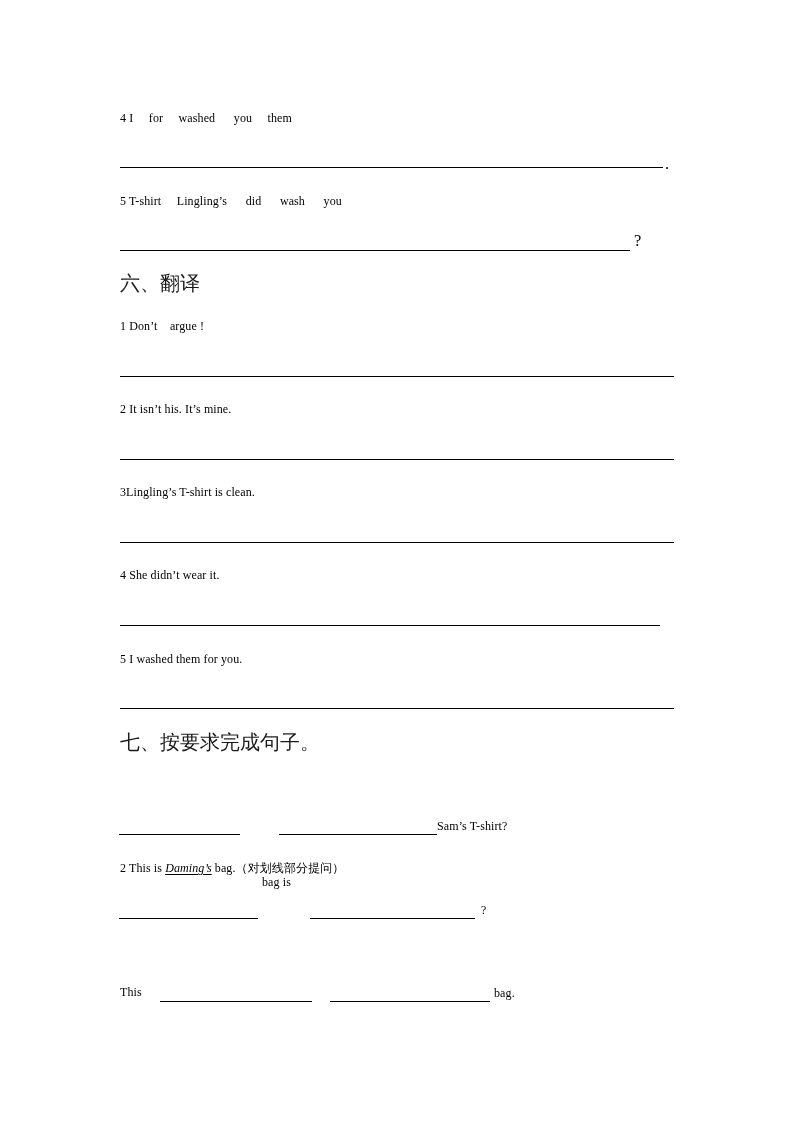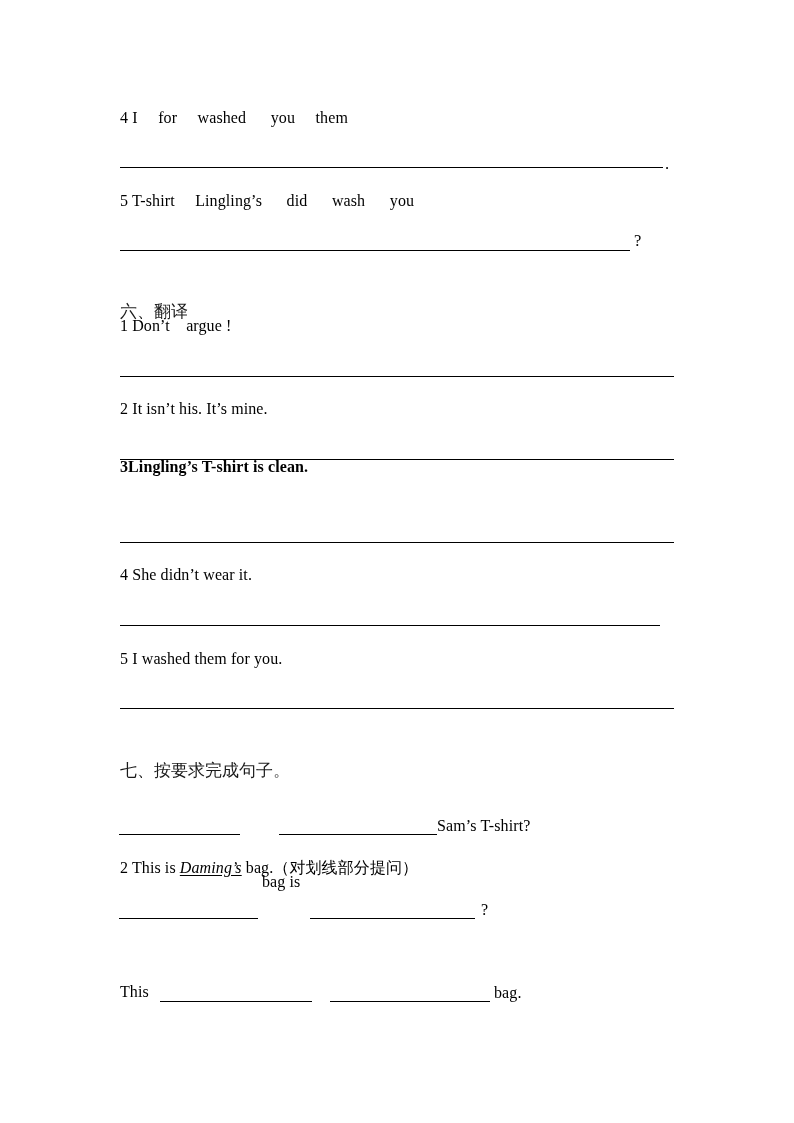--- a/index.html
+++ b/index.html
@@ -23,35 +23,34 @@
     top: 0;
     width: 794px;
     height: 1123px;
     background: #ffffff;
   }
 
   
   .row {
     position: absolute;
     left: 120px;
-    font-size: 16px;
+    font-size: 12px;
     line-height: 20px;
     white-space: pre;
     letter-spacing: 0.1px;
   }
 
   .heading {
     position: absolute;
     left: 120px;
-    font-size: 17px;
+    font-size: 20px;
     line-height: 20px;
     white-space: pre;
     font-family: "DejaVu Sans", "Liberation Sans", sans-serif;
     color: #1a1a1a;
-    margin-top: 28px;
   }
 
   
   .rule {
     position: absolute;
     height: 0;
     border-top: 1.4px solid #000000;
   }
 
   
@@ -92,21 +91,21 @@
   <div class="rule-punct" style="left:634px; top:233px;">?</div>
 
   <div class="heading" style="top:273px;">六、翻译</div>
 
   <div class="row" style="top:316px;">1 Don’t    argue !</div>
   <div class="rule" style="left:120px; top:376px; width:554px;"></div>
 
   <div class="row" style="top:399px;">2 It isn’t his. It’s mine.</div>
   <div class="rule" style="left:120px; top:459px; width:554px;"></div>
 
-  <div class="row" style="top:457px;font-weight:bold;">3Lingling’s T-shirt is clean.</div>
+  <div class="row" style="top:482px;">3Lingling’s T-shirt is clean.</div>
   <div class="rule" style="left:120px; top:542px; width:554px;"></div>
 
   <div class="row" style="top:565px;">4 She didn’t wear it.</div>
   <div class="rule" style="left:120px; top:625px; width:540px;"></div>
 
   <div class="row" style="top:649px;">5 I washed them for you.</div>
   <div class="rule" style="left:120px; top:708px; width:554px;"></div>
 
   <div class="heading" style="top:732px;">七、按要求完成句子。</div>
 

